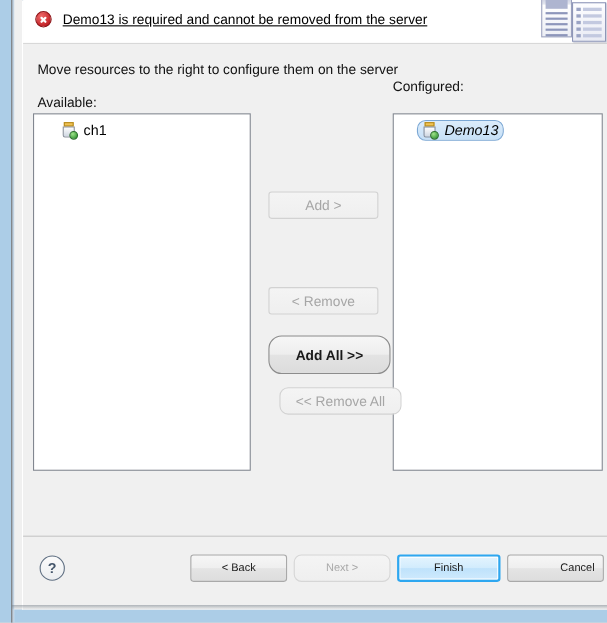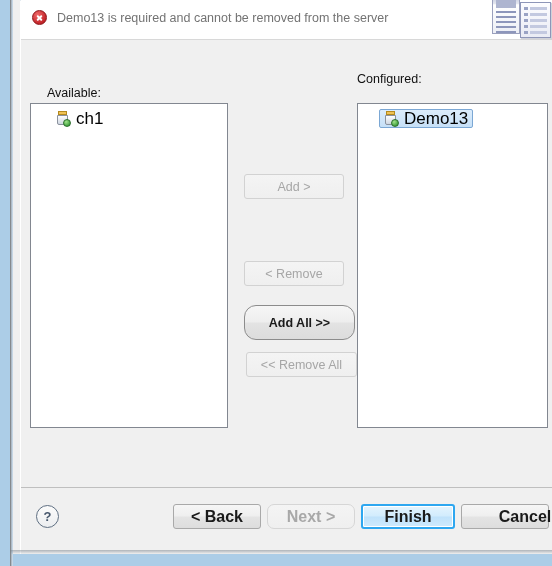--- a/index.html
+++ b/index.html
@@ -49,21 +49,21 @@
     width:15px;height:15px;border-radius:50%;
     background:radial-gradient(circle at 35% 30%,#f06a6a,#c4252a 70%,#9d1b20);
     border:1px solid #8d1317;
     position:relative;flex:0 0 auto;box-sizing:border-box;
   }
   .err-icon:before,.err-icon:after{
     content:"";position:absolute;left:3px;top:6px;width:7px;height:2px;background:#fff;border-radius:1px;
   }
   .err-icon:before{transform:rotate(45deg);}
   .err-icon:after{transform:rotate(-45deg);}
-  #title-text{font-size:12.5px;color:#737373;white-space:nowrap;}
+  #title-text{font-size:12.5px;color:#000000;white-space:nowrap;text-decoration:underline;}
 
   
   #header-icons{position:absolute;right:4px;top:0;width:70px;height:40px;}
   .doc-back{
     position:absolute;left:4px;top:-4px;width:28px;height:38px;
     background:linear-gradient(to bottom,#c3c8dd 0%,#e3e6ef 18%,#ffffff 22%,#eceef5 100%);
     border:1px solid #9aa0bd;box-sizing:border-box;
   }
   .doc-back i{display:block;height:2px;margin:3px 3px 0 3px;background:#8d96bb;}
   .doc-back i:first-child{height:9px;margin-top:2px;background:#aeb5d0;}
@@ -79,39 +79,40 @@
   .doc-front u s{display:block;flex:1;height:3px;background:#c3c9e0;text-decoration:none;}
 
   
   #body{
     position:absolute;left:11px;top:40px;width:541px;height:447px;
     background:#f0f0f0;
   }
   #instruction{position:absolute;left:13px;top:16px;font-size:12.5px;color:#111;}
 
   .list-label{position:absolute;font-size:12.5px;color:#111;}
-  #label-available{left:26px;top:46px;}
+  #label-available{left:13px;top:46px;}
   #label-configured{left:336px;top:32px;}
 
   .listbox{
     position:absolute;background:#ffffff;
     border:1px solid #828790;box-sizing:border-box;
   }
   #list-available{left:9px;top:63px;width:198px;height:325px;}
   #list-configured{left:336px;top:63px;width:191px;height:325px;}
 
   .list-item{
     display:flex;align-items:center;gap:6px;
     height:19px;padding:0 4px;margin:5px 4px 0 21px;
-    font-size:17px;color:#000;box-sizing:border-box;
+    font-size:13px;color:#000;box-sizing:border-box;
     width:max-content;
   }
   .list-item.selected{
     background:linear-gradient(to bottom,#dcecfb,#c6e0f7);
-    border:1px solid #7ba7d4;border-radius:2px;
+    border:1px solid #7ba7d4;border-radius:8px;
+    font-style:italic;
   }
 
   
   .jar-icon{position:relative;width:14px;height:15px;flex:0 0 auto;}
   .jar-icon .lid{position:absolute;left:2px;top:0;width:9px;height:4px;
     background:#f0c254;border:1px solid #b58a1e;box-sizing:border-box;}
   .jar-icon .body{position:absolute;left:1px;top:4px;width:11px;height:10px;
     background:linear-gradient(to bottom,#fdfdfd,#cfd7e2);
     border:1px solid #8b929d;box-sizing:border-box;border-radius:0 0 2px 2px;}
   .jar-icon .globe{position:absolute;right:-1px;bottom:-1px;width:8px;height:8px;border-radius:50%;
@@ -128,39 +129,38 @@
     cursor:default;user-select:none;
   }
   .btn.disabled{
     background:linear-gradient(to bottom,#f4f4f4,#efefef);
     border:1px solid #d2d2d2;color:#a6a6a6;
   }
   .btn.strong{border:1px solid #8c8c8c;font-weight:bold;}
   #btn-add{left:223px;top:134px;width:100px;height:25px;}
   #btn-remove{left:223px;top:181px;width:100px;height:25px;margin-top:40px;}
   #btn-add-all{left:223px;top:265px;width:111px;height:35px;left:223px;border-radius:12px;}
-  #btn-remove-all{left:225px;top:312px;width:111px;height:25px;}
+  #btn-remove-all{left:233px;top:312px;width:111px;height:25px;border-radius:8px;}
 
   
   #sep{position:absolute;left:11px;top:487px;width:541px;height:1px;background:#bfbfbf;}
   #footer{position:absolute;left:11px;top:488px;width:541px;height:66px;background:#f0f0f0;}
   #help-btn{
     position:absolute;left:15px;top:17px;width:23px;height:23px;border-radius:50%;
     border:1px solid #5f6f82;box-sizing:border-box;
     background:linear-gradient(to bottom,#fbfbfb,#eceef0);
     display:flex;align-items:center;justify-content:center;
     font-size:13px;color:#45566b;font-weight:bold;
   }
   .fbtn{
     position:absolute;top:16px;height:25px;box-sizing:border-box;
     display:flex;align-items:center;justify-content:center;
-    font-size:16px;color:#1a1a1a;border-radius:3px;cursor:default;user-select:none;
+    font-size:10px;color:#1a1a1a;border-radius:3px;cursor:default;user-select:none;
     background:linear-gradient(to bottom,#f6f6f6 0%,#efefef 48%,#e4e4e4 52%,#dddddd 100%);
     border:1px solid #a9a9a9;
-    font-weight:bold;
   }
   .fbtn.disabled{
     background:linear-gradient(to bottom,#f4f4f4,#efefef);
     border:1px solid #d6d6d6;color:#a8a8a8;
   }
   .fbtn.default{
     border:2px solid #2ea7f0;
     background:linear-gradient(to bottom,#e4f4fe 0%,#d2ecfd 48%,#bfe2fb 52%,#cfeafd 100%);
     box-shadow:inset 0 0 0 1px #ffffff;
     text-align:right;
@@ -210,20 +210,21 @@
           </u>
           <u>
             <b></b>
             <s></s>
           </u>
       </div>
     </div>
   </div>
 
   <div id="body">
+    <div id="instruction">Move resources to the right to configure them on the server</div>
 
     <div class="list-label" id="label-available">Available:</div>
     <div class="list-label" id="label-configured">Configured:</div>
 
     <div class="listbox" id="list-available">
       <div class="list-item">
         <span class="jar-icon">
           <span class="lid"></span>
             <span class="body"></span>
             <span class="globe"></span>

